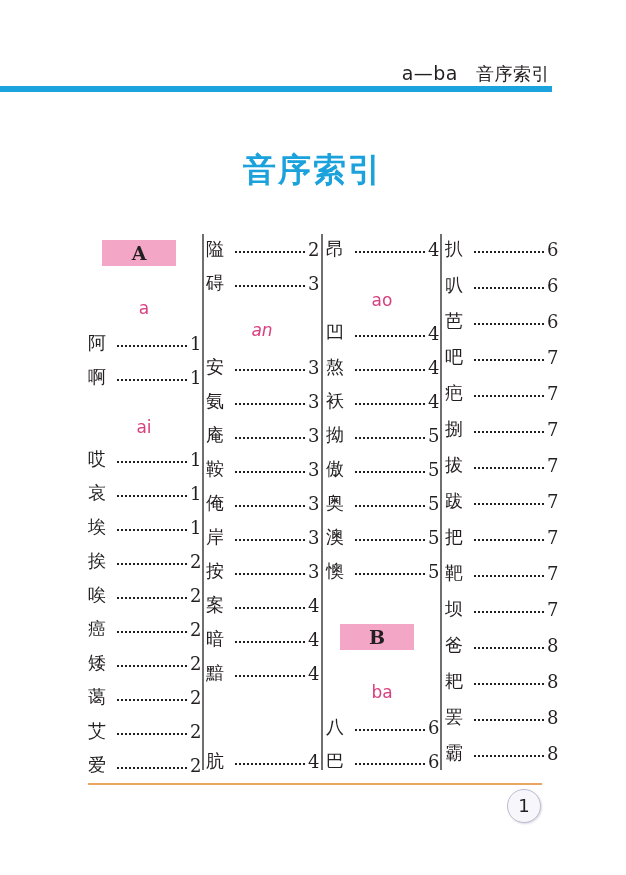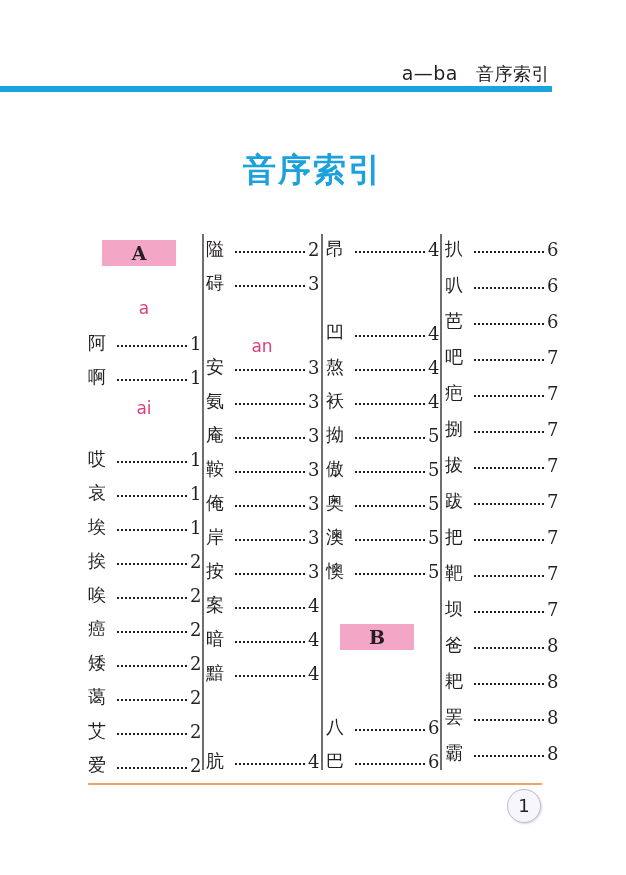--- a/index.html
+++ b/index.html
@@ -79,21 +79,21 @@
       <div class="row" style="top: 96px;">
         <span class="ch">阿</span>
         <span class="dots"></span>
         <span class="pg">1</span>
       </div>
       <div class="row" style="top: 130px;">
         <span class="ch">啊</span>
         <span class="dots"></span>
         <span class="pg">1</span>
       </div>
-      <div class="syll" style="top: 166px;">ai</div>
+      <div class="syll" style="top: 185px;">ai</div>
       <div class="row" style="top: 212px;">
         <span class="ch">哎</span>
         <span class="dots"></span>
         <span class="pg">1</span>
       </div>
       <div class="row" style="top: 246px;">
         <span class="ch">哀</span>
         <span class="dots"></span>
         <span class="pg">1</span>
       </div>
@@ -143,21 +143,21 @@
       <div class="row" style="top: 2px;">
         <span class="ch">隘</span>
         <span class="dots"></span>
         <span class="pg">2</span>
       </div>
       <div class="row" style="top: 36px;">
         <span class="ch">碍</span>
         <span class="dots"></span>
         <span class="pg">3</span>
       </div>
-      <div class="syll" style="top: 104px;">an</div>
+      <div class="syll" style="top: 88px; font-style: italic;">an</div>
       <div class="row" style="top: 120px;">
         <span class="ch">安</span>
         <span class="dots"></span>
         <span class="pg">3</span>
       </div>
       <div class="row" style="top: 154px;">
         <span class="ch">氨</span>
         <span class="dots"></span>
         <span class="pg">3</span>
       </div>
@@ -207,20 +207,21 @@
         <span class="pg">4</span>
       </div>
     </div>
   <div class="divider" style="left:233px"></div>
   <div class="col c3">
       <div class="row" style="top: 2px;">
         <span class="ch">昂</span>
         <span class="dots"></span>
         <span class="pg">4</span>
       </div>
+      <div class="syll" style="top: 58px;">ao</div>
       <div class="row" style="top: 86px;">
         <span class="ch">凹</span>
         <span class="dots"></span>
         <span class="pg">4</span>
       </div>
       <div class="row" style="top: 120px;">
         <span class="ch">熬</span>
         <span class="dots"></span>
         <span class="pg">4</span>
       </div>
@@ -248,20 +249,21 @@
         <span class="ch">澳</span>
         <span class="dots"></span>
         <span class="pg">5</span>
       </div>
       <div class="row" style="top: 324px;">
         <span class="ch">懊</span>
         <span class="dots"></span>
         <span class="pg">5</span>
       </div>
       <div class="letter-box" style="top: 392px;">B</div>
+      <div class="syll" style="top: 450px;">ba</div>
       <div class="row" style="top: 480px;">
         <span class="ch">八</span>
         <span class="dots"></span>
         <span class="pg">6</span>
       </div>
       <div class="row" style="top: 514px;">
         <span class="ch">巴</span>
         <span class="dots"></span>
         <span class="pg">6</span>
       </div>

